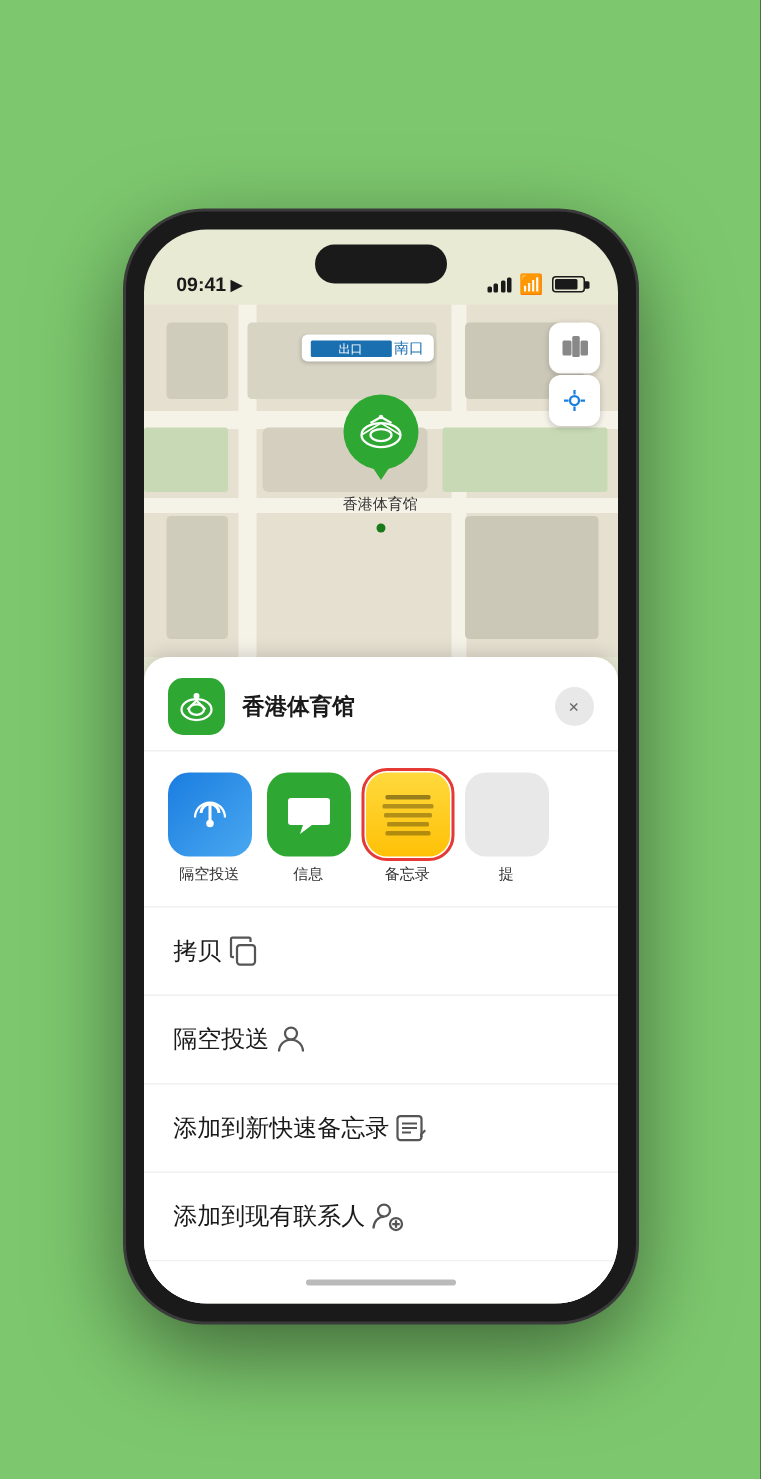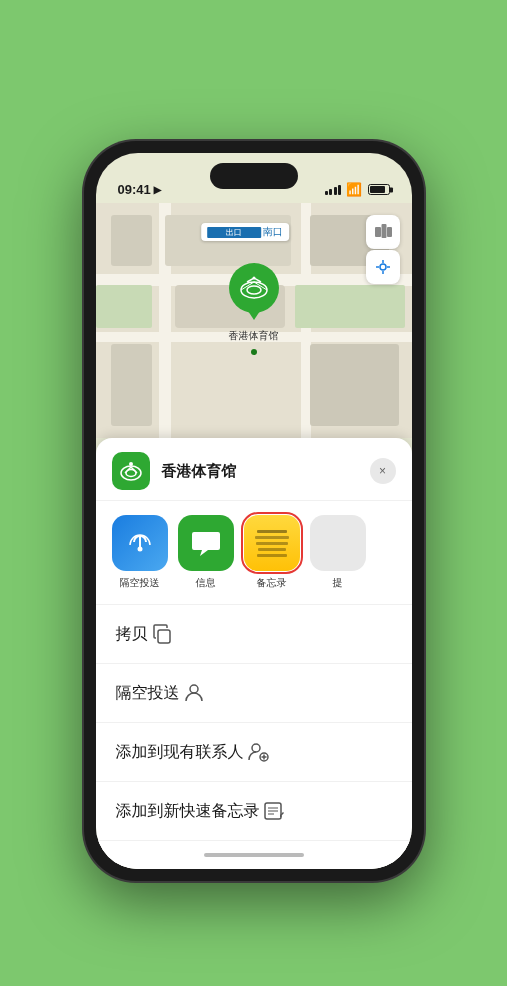--- a/index.html
+++ b/index.html
@@ -479,48 +479,48 @@
           </svg>
         </div>
       </div>
 
       <div class="action-row">
         <span class="action-label">隔空投送</span>
         <div class="action-icon">
           <svg width="22" height="22" viewBox="0 0 22 22" fill="none">
             <circle cx="11" cy="7" r="4" stroke="#555" stroke-width="1.5" fill="none"></circle>
             <path d="M3 19 C3 14.6 6.6 11 11 11 C15.4 11 19 14.6 19 19" stroke="#555" stroke-width="1.5" fill="none"></path>
+          </svg>
+        </div>
+      </div>
+
+      <div class="action-row">
+        <span class="action-label">添加到新快速备忘录</span>
+        <div class="action-icon">
+          <svg width="22" height="22" viewBox="0 0 22 22" fill="none">
+            <rect x="2" y="3" width="16" height="16" rx="2" stroke="#555" stroke-width="1.5" fill="none"></rect>
+            <line x1="5" y1="8" x2="15" y2="8" stroke="#555" stroke-width="1.2"></line>
+            <line x1="5" y1="11" x2="15" y2="11" stroke="#555" stroke-width="1.2"></line>
+            <line x1="5" y1="14" x2="11" y2="14" stroke="#555" stroke-width="1.2"></line>
+            <path d="M18 16 L21 13 L20 12 L17 15 L17 17 L19 17 Z" fill="#555"></path>
           </svg>
         </div>
       </div>
 
       <div class="action-row">
         <span class="action-label">添加到现有联系人</span>
         <div class="action-icon">
           <svg width="22" height="22" viewBox="0 0 22 22" fill="none">
             <circle cx="9" cy="7" r="4" stroke="#555" stroke-width="1.5" fill="none"></circle>
             <path d="M2 19 C2 14.6 5.1 11 9 11" stroke="#555" stroke-width="1.5" fill="none"></path>
             <circle cx="17" cy="16" r="4" stroke="#555" stroke-width="1.5" fill="none"></circle>
             <line x1="17" y1="13.5" x2="17" y2="18.5" stroke="#555" stroke-width="1.5"></line>
             <line x1="14.5" y1="16" x2="19.5" y2="16" stroke="#555" stroke-width="1.5"></line>
           </svg>
         </div>
       </div>
 
-      <div class="action-row">
-        <span class="action-label">添加到新快速备忘录</span>
-        <div class="action-icon">
-          <svg width="22" height="22" viewBox="0 0 22 22" fill="none">
-            <rect x="2" y="3" width="16" height="16" rx="2" stroke="#555" stroke-width="1.5" fill="none"></rect>
-            <line x1="5" y1="8" x2="15" y2="8" stroke="#555" stroke-width="1.2"></line>
-            <line x1="5" y1="11" x2="15" y2="11" stroke="#555" stroke-width="1.2"></line>
-            <line x1="5" y1="14" x2="11" y2="14" stroke="#555" stroke-width="1.2"></line>
-            <path d="M18 16 L21 13 L20 12 L17 15 L17 17 L19 17 Z" fill="#555"></path>
-          </svg>
-        </div>
-      </div>
-
       <div class="home-indicator">
         <div class="home-bar"></div>
       </div>
     </div>
   </div>
 </div>
 
 </body></html>

